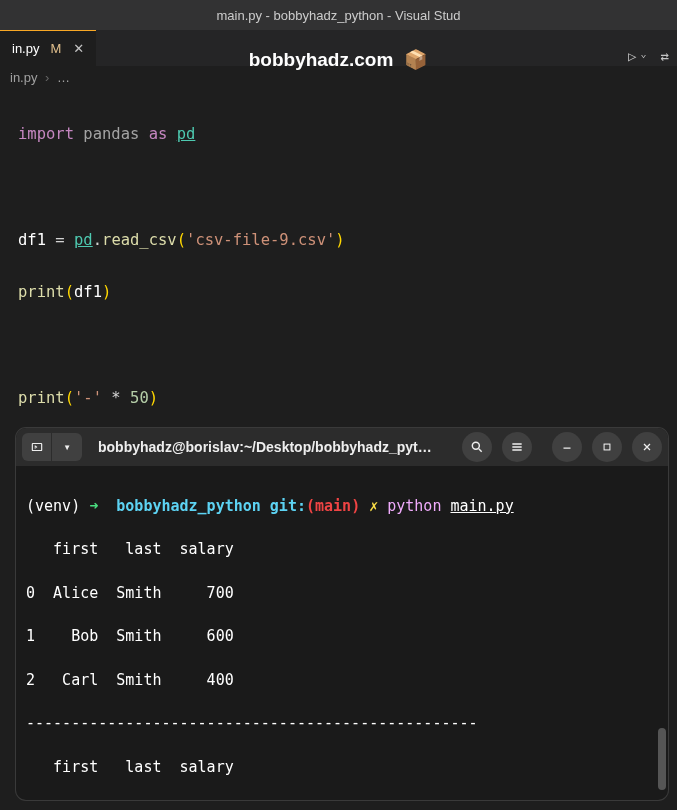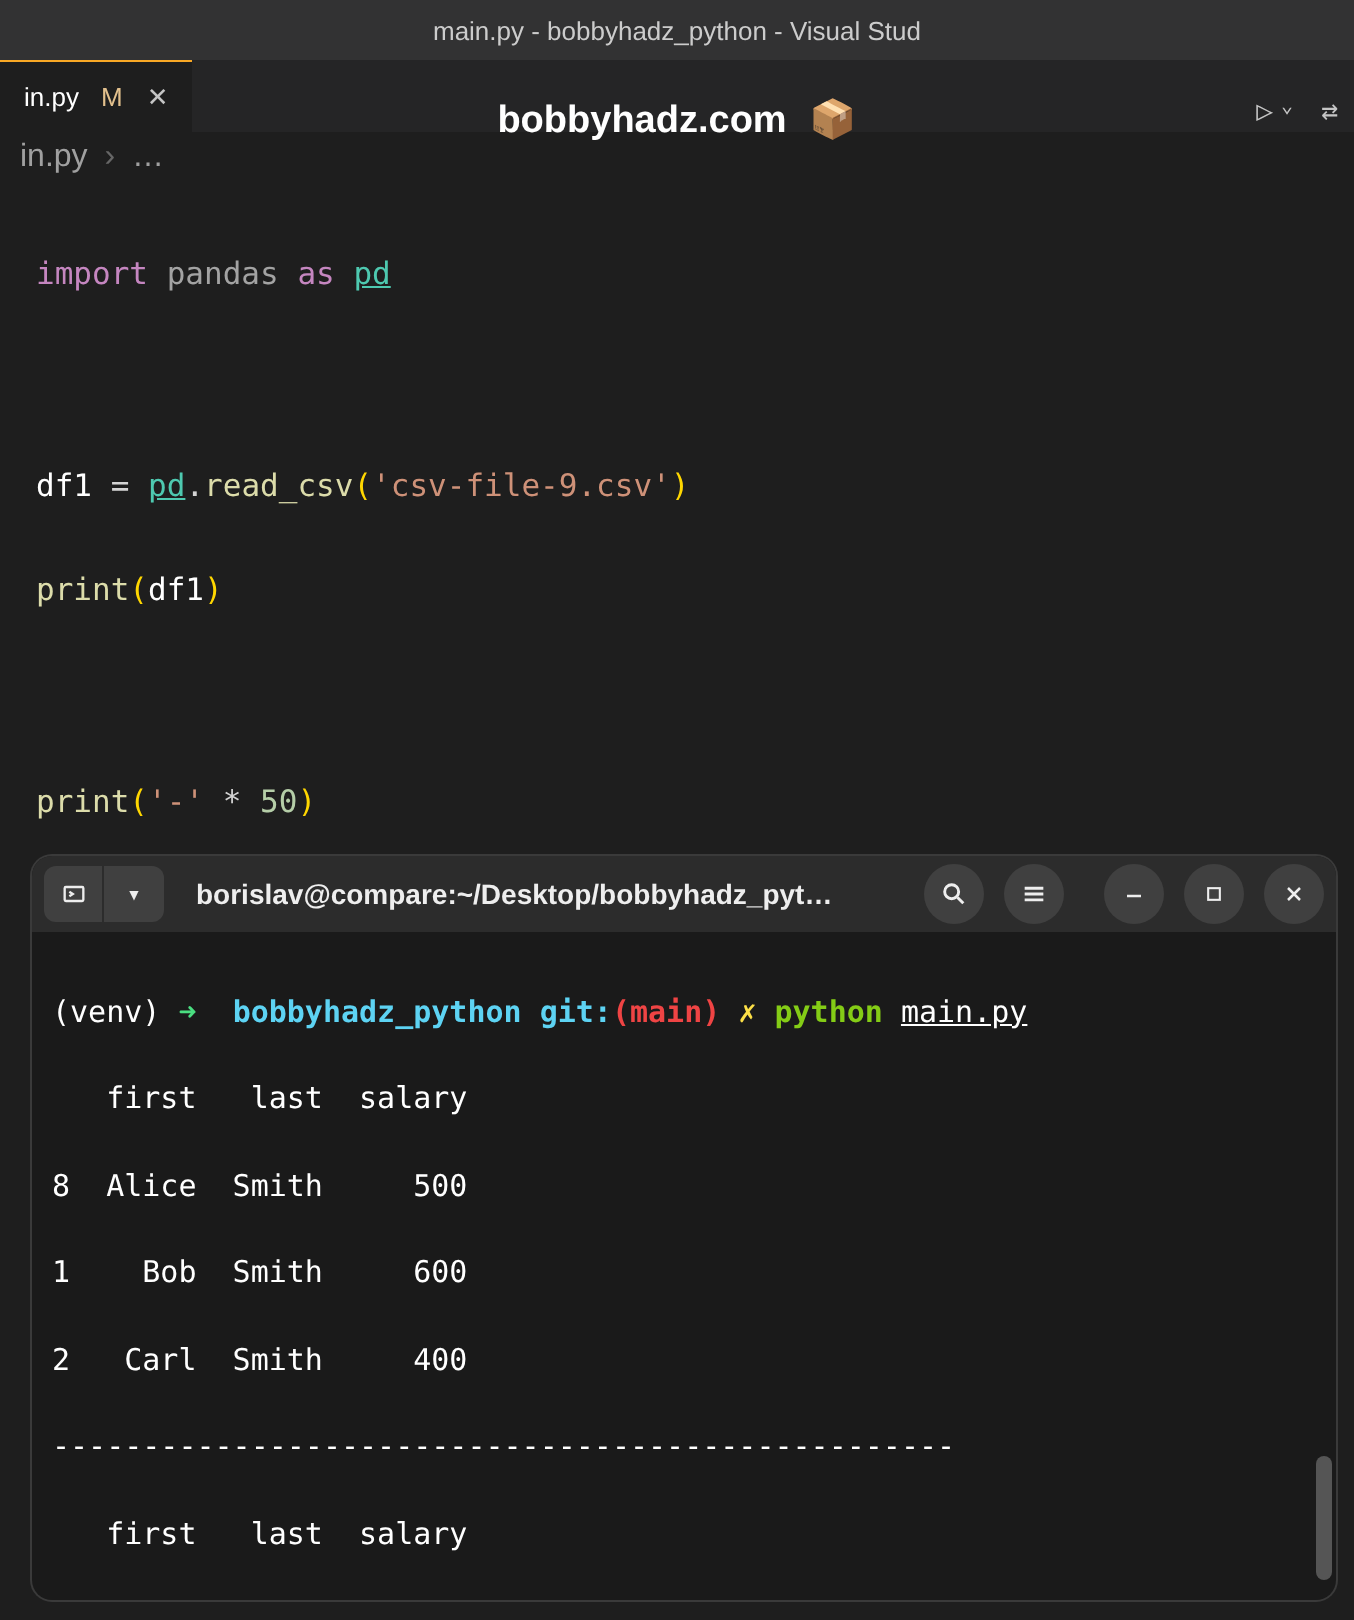--- a/index.html
+++ b/index.html
@@ -71,21 +71,21 @@
     }
     .tab.active {
       background: #1e1e1e;
       border-top: 1px solid #f9a825;
       color: #ffffff;
     }
     .tab .mod { color: #e2c08d; margin-left: 3px; }
     .tab .close { color: #c5c5c5; margin-left: 4px; }
     .breadcrumb {
       padding: 4px 10px;
-      font-size: 16px;
+      font-size: 13px;
       color: #a0a0a0;
       font-family: -apple-system, 'Segoe UI', sans-serif;
     }
     .breadcrumb .sep { margin: 0 4px; color: #666; }
     .editor {
       padding: 6px 18px;
       font-size: 15.5px;
       line-height: 1.7;
       white-space: pre;
     }
@@ -172,21 +172,21 @@
       white-space: pre;
       overflow: hidden;
     }
     .t-venv { color: #ffffff; }
     .t-arrow { color: #4ade80; }
     .t-path { color: #5dd3f3; font-weight: bold; }
     .t-git { color: #5dd3f3; font-weight: bold; }
     .t-branch-p { color: #ef4444; font-weight: bold; }
     .t-branch { color: #ef4444; font-weight: bold; }
     .t-x { color: #fde047; font-weight: bold; }
-    .t-cmd { color: #84cc16; font-weight: bold; }
+    .t-cmd { color: #f0abfc; }
     .t-file { color: #ffffff; text-decoration: underline; }
     .t-out { color: #ffffff; }
     .scrollbar {
       position: absolute;
       right: 2px;
       top: 300px;
       width: 8px;
       height: 62px;
       background: #555;
       border-radius: 4px;
@@ -245,21 +245,21 @@
   <div class="term-header">
     <div class="term-btn-group">
       <div class="term-btn left">
         <svg width="14" height="14" viewBox="0 0 24 24" fill="none" stroke="currentColor" stroke-width="2">
             <rect x="4" y="6" width="16" height="12" rx="1"></rect>
             <path d="M8 10l3 2-3 2"></path>
           </svg>
       </div>
       <div class="term-btn">▾</div>
     </div>
-    <div class="term-title">borislav@compare:~/Desktop/bobbyhadz_pyt…</div>
+    <div class="term-title">bobbyhadz@borislav:~/Desktop/bobbyhadz_pyt…</div>
     <div class="term-circle">
       <svg width="14" height="14" viewBox="0 0 24 24" fill="none" stroke="currentColor" stroke-width="2.5">
           <circle cx="10" cy="10" r="6"></circle>
           <path d="M20 20l-5-5"></path>
         </svg>
     </div>
     <div class="term-circle">
       <svg width="14" height="14" viewBox="0 0 24 24" fill="none" stroke="currentColor" stroke-width="2.5">
           <path d="M4 7h16M4 12h16M4 17h16"></path>
         </svg>
@@ -276,21 +276,21 @@
     </div>
     <div class="term-circle">
       <svg width="12" height="12" viewBox="0 0 24 24" fill="none" stroke="currentColor" stroke-width="2.5">
           <path d="M6 6l12 12M18 6L6 18"></path>
         </svg>
     </div>
   </div>
   <div class="term-body">
 <div><span class="t-venv">(venv)</span> <span class="t-arrow">➜</span>  <span class="t-path">bobbyhadz_python</span> <span class="t-git">git:</span><span class="t-branch-p">(</span><span class="t-branch">main</span><span class="t-branch-p">)</span> <span class="t-x">✗</span> <span class="t-cmd">python</span> <span class="t-file">main.py</span></div>
 <div class="t-out">   first   last  salary</div>
-<div class="t-out">8  Alice  Smith     500</div>
+<div class="t-out">0  Alice  Smith     700</div>
 <div class="t-out">1    Bob  Smith     600</div>
 <div class="t-out">2   Carl  Smith     400</div>
 <div class="t-out">--------------------------------------------------</div>
 <div class="t-out">   first   last  salary</div>
 
 
 
 
 
 

